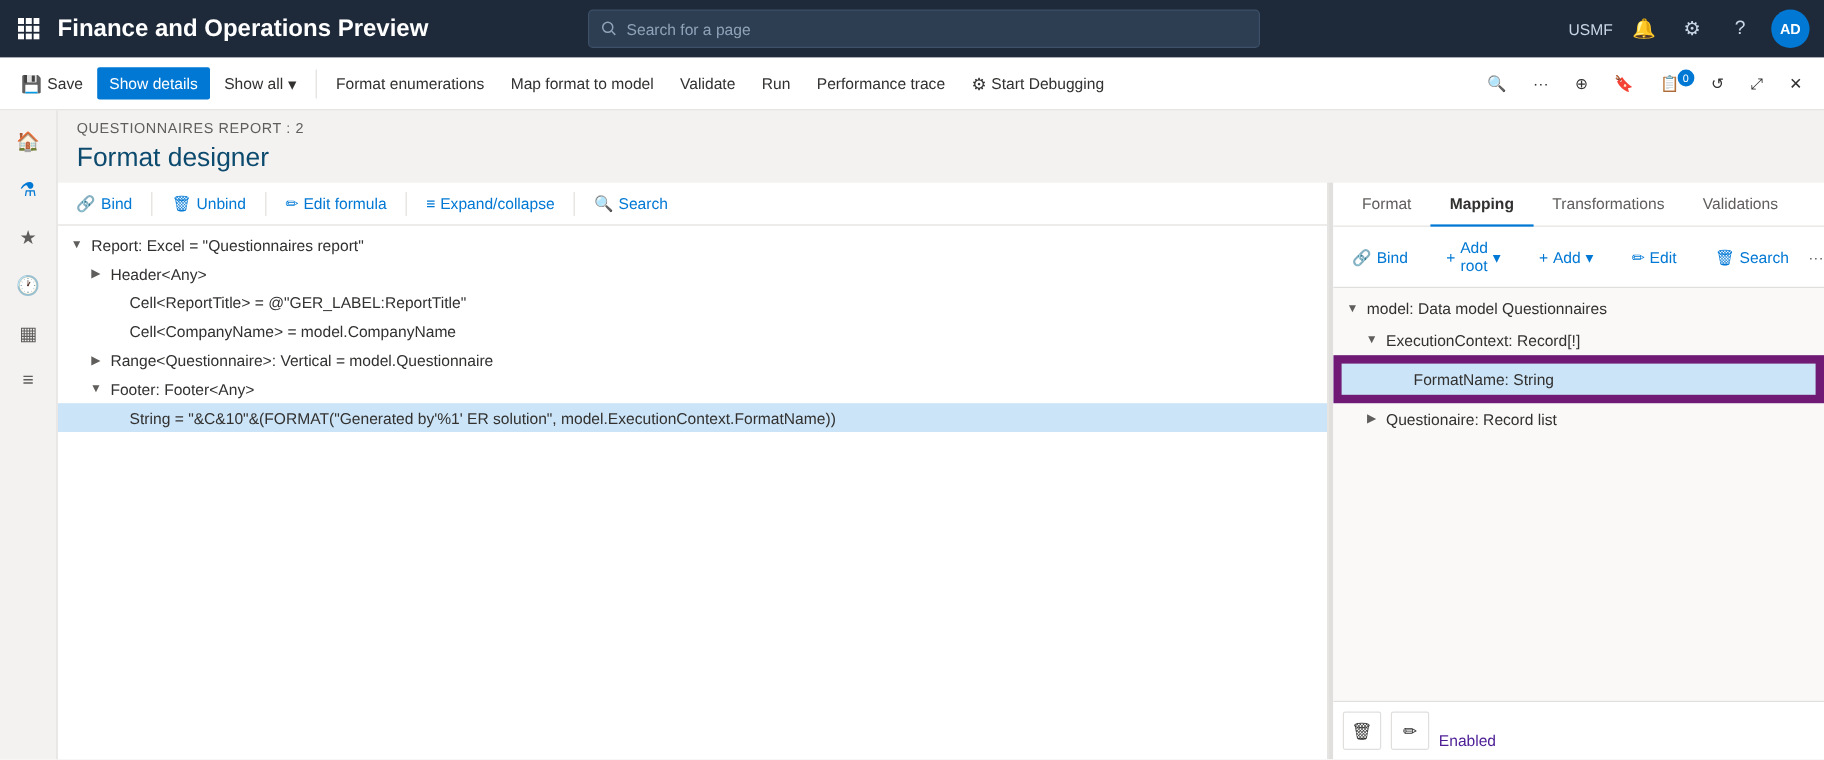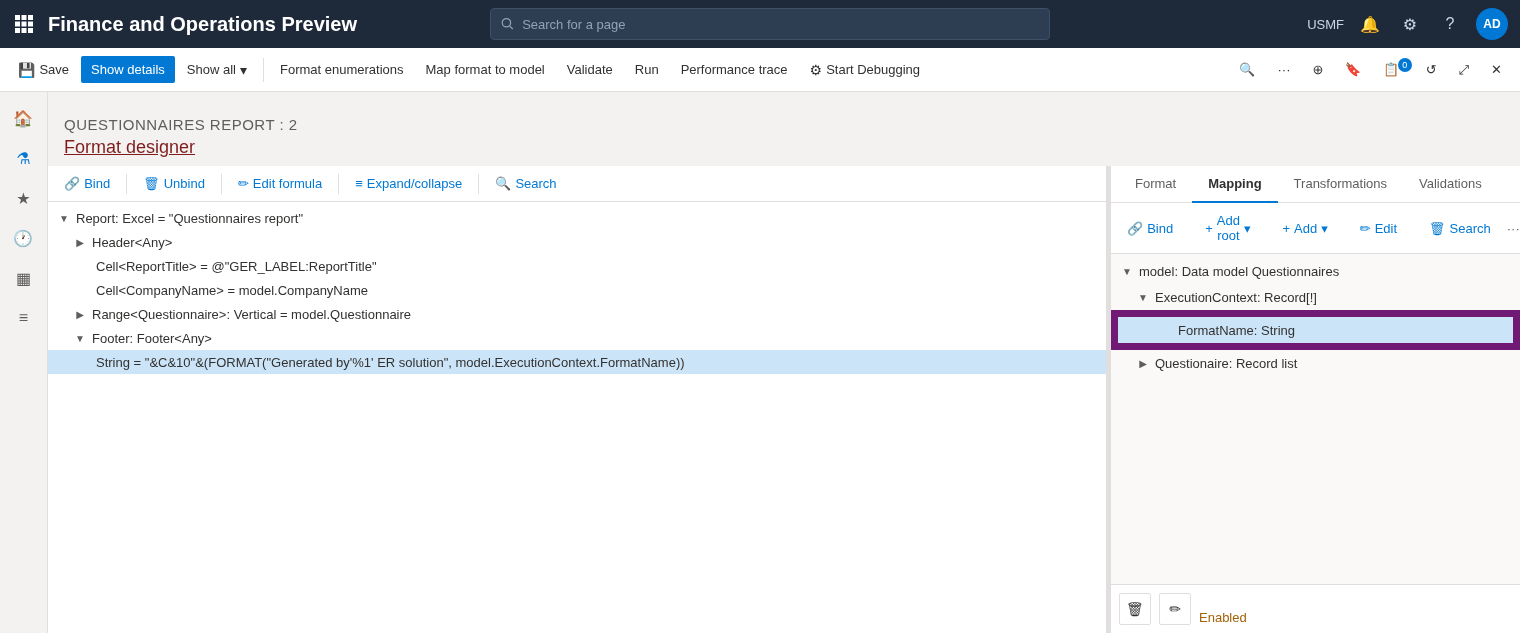--- a/index.html
+++ b/index.html
@@ -73,22 +73,22 @@
     .toolbar-spacer { flex: 1; }
 
     
     .layout { display: flex; height: calc(633px - 48px - 44px); }
     .sidebar { width: 48px; background: #f3f2f1; border-right: 1px solid #e1dfdd; display: flex; flex-direction: column; align-items: center; padding-top: 8px; gap: 4px; }
     .sidebar-icon { width: 36px; height: 36px; display: flex; align-items: center; justify-content: center; border-radius: 2px; cursor: pointer; color: #605e5c; font-size: 16px; }
     .sidebar-icon.active { color: #0078d4; }
 
     
     .main { flex: 1; display: flex; flex-direction: column; overflow: hidden; }
-    .breadcrumb { padding: 24px 16px 0; color: #605e5c; font-size: 15px; text-transform: uppercase; letter-spacing: 0.5px; }
-    .page-title { padding: 4px 16px 8px; font-size: 18px; font-weight: 300; color: #7f1d1d; text-decoration: underline; }
+    .breadcrumb { padding: 8px 16px 0; color: #605e5c; font-size: 12px; text-transform: uppercase; letter-spacing: 0.5px; }
+    .page-title { padding: 4px 16px 8px; font-size: 22px; font-weight: 300; color: #0c4a6e; }
 
     
     .content-area { display: flex; flex: 1; overflow: hidden; }
     
     
     .format-panel {
       flex: 1;
       border-right: 1px solid #e1dfdd;
       display: flex;
       flex-direction: column;
@@ -116,21 +116,21 @@
     }
     .panel-separator { width: 1px; height: 20px; background: #e1dfdd; margin: 0 4px; }
 
     
     .tree { flex: 1; overflow-y: auto; overflow-x: hidden; padding: 4px 0; }
     .tree-item { display: flex; align-items: center; padding: 4px 8px; cursor: pointer; gap: 4px; white-space: nowrap; }
     .tree-item.selected { background: #cce4f7; }
     .tree-toggle { width: 16px; height: 16px; display: flex; align-items: center; justify-content: center; color: #605e5c; font-size: 10px; flex-shrink: 0; }
     .tree-label { font-size: 13px; color: #323130; }
     .tree-indent-1 { padding-left: 24px; }
-    .tree-indent-2 { padding-left: 28px; }
+    .tree-indent-2 { padding-left: 40px; }
 
     
     .mapping-panel {
       width: 409px;
       display: flex;
       flex-direction: column;
       background: #faf9f8;
       overflow: hidden;
     }
     .tabs-row {
@@ -195,21 +195,21 @@
       display: flex;
       align-items: center;
       justify-content: center;
       border: 1px solid #e1dfdd;
       border-radius: 2px;
       cursor: pointer;
       background: white;
       font-size: 14px;
       color: #323130;
     }
-    .enabled-label { font-size: 13px; color: #a16207; margin-top: 16px; }
+    .enabled-label { font-size: 13px; color: #4c1d95; margin-top: 16px; }
 
     
     .tree::-webkit-scrollbar, .model-tree::-webkit-scrollbar { width: 6px; }
     .tree::-webkit-scrollbar-track, .model-tree::-webkit-scrollbar-track { background: #f3f2f1; }
     .tree::-webkit-scrollbar-thumb, .model-tree::-webkit-scrollbar-thumb { background: #c8c6c4; border-radius: 3px; }
 
     
     .resize-handle { width: 4px; background: #e1dfdd; cursor: col-resize; flex-shrink: 0; }
   </style>
 </head>

